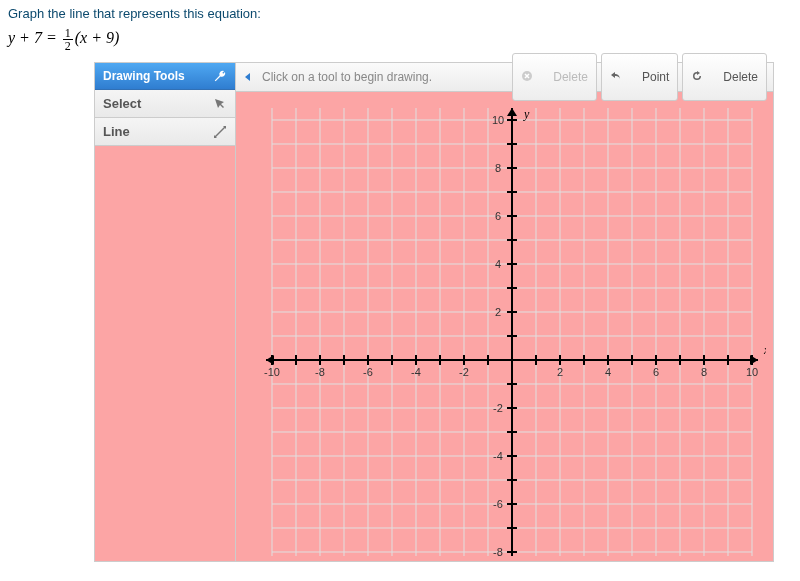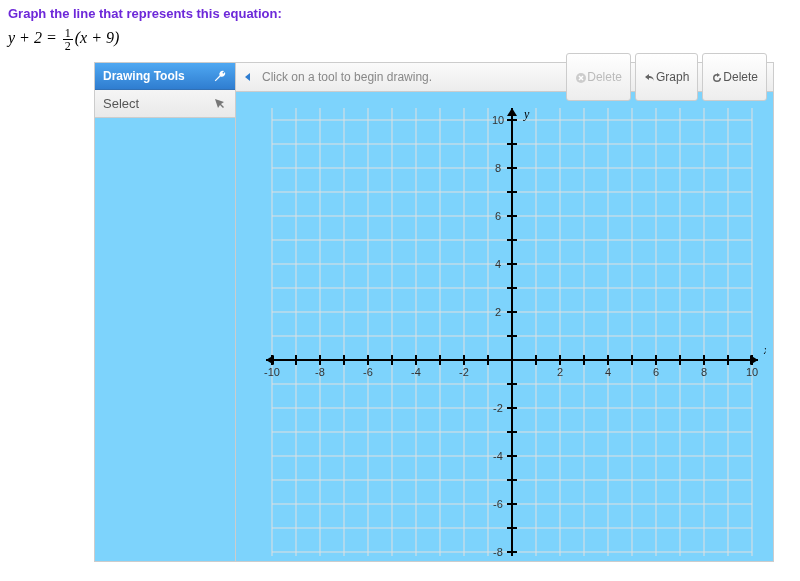--- a/index.html
+++ b/index.html
@@ -8,23 +8,22 @@
   font-size: 13px;
   color: #555;
   background: #fff;
   width: 800px;
   height: 581px;
   overflow: hidden;
   position: relative;
 }
 .question {
   padding: 6px 8px 2px 8px;
-  color: #6d28d9;
+  color: #0c4a6e;
   font-size: 13px;
-  font-weight: bold;
 }
 .equation {
   padding: 4px 8px 10px 8px;
   font-family: "Times New Roman", serif;
   font-style: italic;
   font-size: 16px;
   color: #000;
 }
 .fraction {
   display: inline-block;
@@ -37,21 +36,21 @@
 }
 .fraction .num { display:block; border-bottom:1px solid #000; padding:0 2px; }
 .fraction .den { display:block; padding:0 2px; }
 .workspace {
   margin-left: 94px;
   border: 1px solid #ccc;
   width: 680px;
   height: 500px;
   display: flex;
   flex-direction: row;
-  background: #7dd3fc;
+  background: #fca5a5;
 }
 .sidebar {
   width: 140px;
   display: flex;
   flex-direction: column;
 }
 .tool-header {
   background: linear-gradient(#4fa8f2, #2f7dd0);
   color: #fff;
   padding: 6px 8px;
@@ -64,20 +63,21 @@
 }
 .tool-item {
   background: linear-gradient(#f5f5f5, #e9e9e9);
   border-bottom: 1px solid #ccc;
   padding: 6px 8px;
   display: flex;
   align-items: center;
   justify-content: space-between;
   color: #555;
   cursor: pointer;
+  font-weight: bold;
 }
 .tool-icon {
   width: 14px;
   height: 14px;
   display: inline-flex;
   align-items: center;
   justify-content: center;
   color: #777;
 }
 .canvas-area {
@@ -107,22 +107,22 @@
   padding-left: 4px;
 }
 .btn {
   background: linear-gradient(#fff,#ededed);
   border: 1px solid #ccc;
   border-radius: 3px;
   padding: 16px 8px;
   font-size: 12px;
   color: #555;
   display: inline-flex;
-  align-items: flex-end;
-  gap: 0;
+  align-items: flex-start;
+  gap: 20px;
   cursor: pointer;
 }
 .btn.disabled { color: #bbb; cursor: default; }
 .btn .ic { width:12px; height:12px; display:inline-block; }
 .plot-wrap {
   flex:1;
   position: relative;
   overflow: hidden;
 }
 svg.graph {
@@ -136,21 +136,21 @@
 .arrowh { fill: #000; }
 .axlabel { font-family: "Times New Roman", serif; font-style: italic; font-size: 12px; fill:#000; }
 .ticklabel { font-size: 11px; fill:#333; font-family: Arial; text-anchor: middle; }
 .wrench { width:14px; height:14px; }
 </style>
 </head>
 <body>
 
 <div class="question">Graph the line that represents this equation:</div>
 <div class="equation">
-  <span>y + 2 = </span><span class="fraction"><span class="num">1</span><span class="den">2</span></span><span>(x + 9)</span>
+  <span>y + 7 = </span><span class="fraction"><span class="num">1</span><span class="den">2</span></span><span>(x + 9)</span>
 </div>
 
 <div class="workspace">
   <div class="sidebar">
     <div class="tool-header">
       <span>Drawing Tools</span>
       <span class="wrench">
         <svg viewBox="0 0 16 16" width="14" height="14">
             <path fill="#fff" d="M13.7 3.3a4 4 0 0 1-5.2 5.2L3 14l-1-1 5.5-5.5A4 4 0 0 1 12.7 2.3l-2 2 1 1 2-2z"></path>
           </svg>
@@ -158,20 +158,29 @@
     </div>
     <div id="tool-list">
         <div class="tool-item">
           <span>Select</span>
           <span class="tool-icon">
             <svg viewBox="0 0 14 14" width="14" height="14">
               <path d="M2 2l3 9 2-3 3 3 1-1-3-3 3-2z" fill="#777"></path>
             </svg>
           </span>
         </div>
+        <div class="tool-item">
+          <span>Line</span>
+          <span class="tool-icon">
+            <svg viewBox="0 0 14 14" width="14" height="14">
+              <path d="M2 12 L12 2" stroke="#777" stroke-width="1.5"></path>
+              <path d="M10 1l3 0 0 3z M4 13l-3 0 0-3z" fill="#777"></path>
+            </svg>
+          </span>
+        </div>
       </div>
   </div>
 
   <div class="canvas-area">
     <div class="toolbar">
       <span class="collapse-arrow">
         <svg viewBox="0 0 10 10" width="10" height="10">
             <path d="M7 1 L2 5 L7 9 Z" fill="#2f7dd0"></path>
           </svg>
       </span>
@@ -180,21 +189,21 @@
         <span class="ic"><svg viewBox="0 0 12 12">
               <circle cx="6" cy="6" r="5" fill="#ccc"></circle>
               <path d="M4 4l4 4M8 4l-4 4" stroke="#fff" stroke-width="1.5"></path>
             </svg></span>
         <span>Delete</span>
       </span>
       <span class="btn">
         <span class="ic"><svg viewBox="0 0 12 12">
               <path d="M5 2L1 5l4 3V6c3 0 5 1 5 4 0-4-2-6-5-6V2z" fill="#666"></path>
             </svg></span>
-        <span>Graph</span>
+        <span>Point</span>
       </span>
       <span class="btn">
         <span class="ic"><svg viewBox="0 0 12 12">
               <path d="M6 2a4 4 0 1 0 4 4h-1.5A2.5 2.5 0 1 1 6 3.5V5l3-2-3-2v1z" fill="#666"></path>
             </svg></span>
         <span>Delete</span>
       </span>
     </div>
 
     <div class="plot-wrap">

